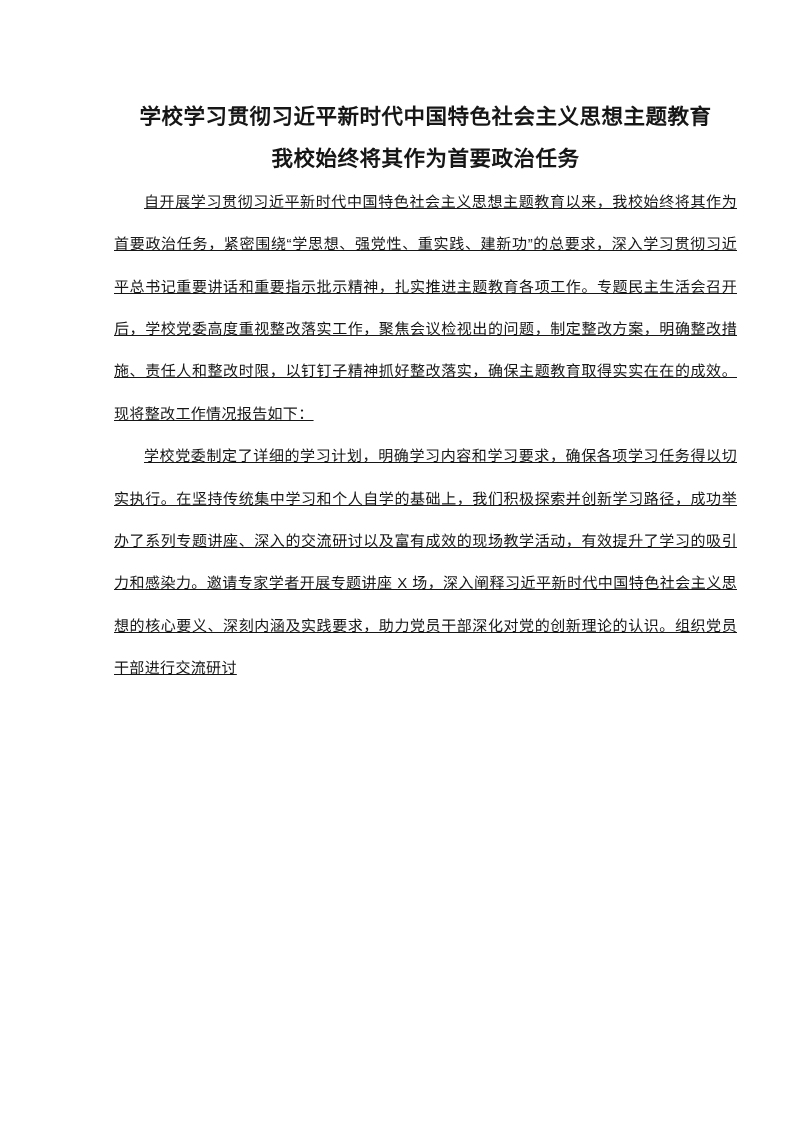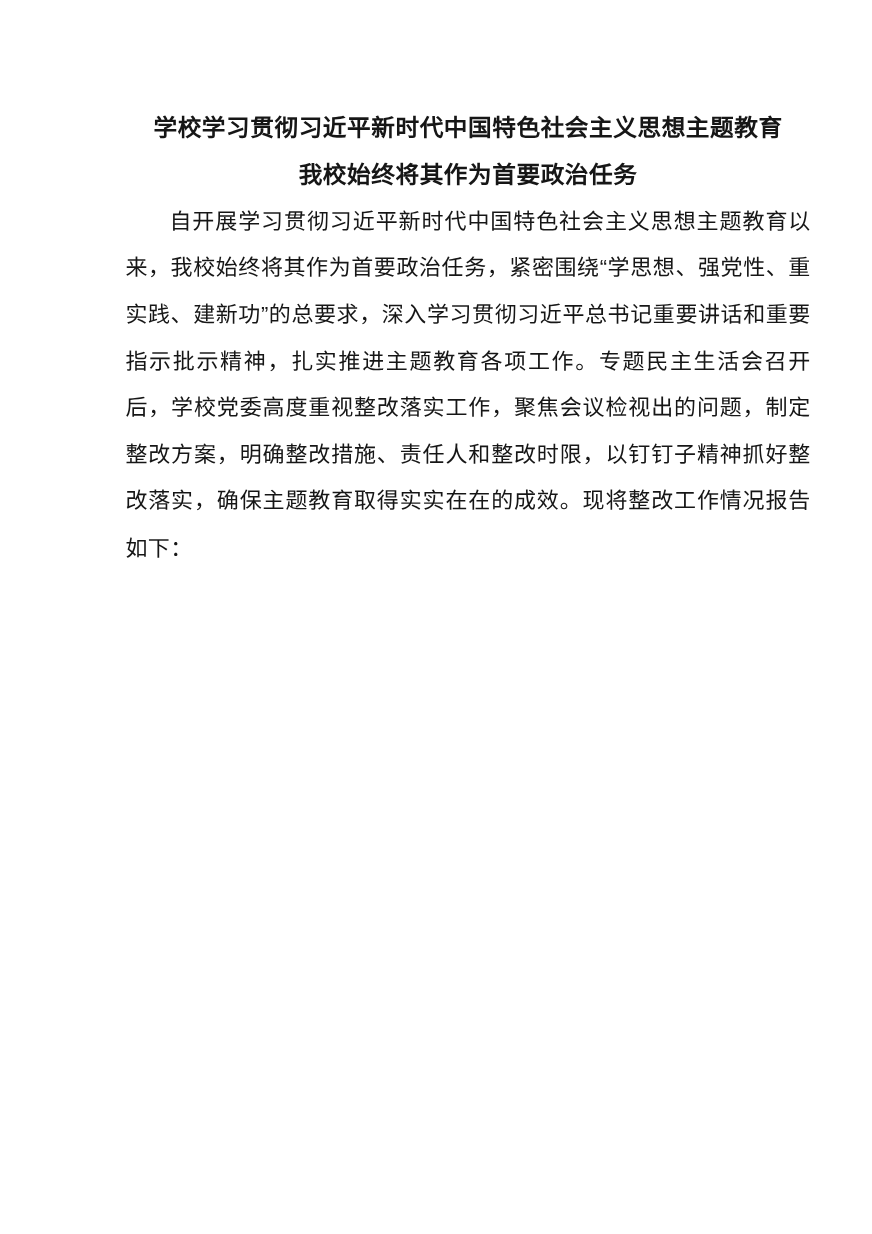--- a/index.html
+++ b/index.html
@@ -30,38 +30,40 @@
     text-align: center;
     letter-spacing: 0.5px;
   }
   .doc-title .tline {
     display: block;
     white-space: nowrap;
   }
   .body-p {
     margin: 0;
     padding: 0;
-    font-size: 20px;
+    font-size: 15px;
     font-weight: 400;
     line-height: 42.4px;
     letter-spacing: 0.35px;
     text-align: justify;
     text-indent: 2em;
     word-break: normal;
     overflow-wrap: break-word;
+    text-decoration: underline;
   }
 </style>
 </head>
 <body>
 
 <div class="page">
 
   <h1 class="doc-title">
     <span class="tline">学校学习贯彻习近平新时代中国特色社会主义思想主题教育</span>
     <span class="tline">我校始终将其作为首要政治任务</span>
   </h1>
 
   <p class="body-p">自开展学习贯彻习近平新时代中国特色社会主义思想主题教育以来，我校始终将其作为首要政治任务，紧密围绕“学思想、强党性、重实践、建新功”的总要求，深入学习贯彻习近平总书记重要讲话和重要指示批示精神，扎实推进主题教育各项工作。专题民主生活会召开后，学校党委高度重视整改落实工作，聚焦会议检视出的问题，制定整改方案，明确整改措施、责任人和整改时限，以钉钉子精神抓好整改落实，确保主题教育取得实实在在的成效。现将整改工作情况报告如下：</p>
 
 
 
+  <p class="body-p">学校党委制定了详细的学习计划，明确学习内容和学习要求，确保各项学习任务得以切实执行。在坚持传统集中学习和个人自学的基础上，我们积极探索并创新学习路径，成功举办了系列专题讲座、深入的交流研讨以及富有成效的现场教学活动，有效提升了学习的吸引力和感染力。邀请专家学者开展专题讲座 X 场，深入阐释习近平新时代中国特色社会主义思想的核心要义、深刻内涵及实践要求，助力党员干部深化对党的创新理论的认识。组织党员干部进行交流研讨</p>
 
 </div>
 
 </body></html>

